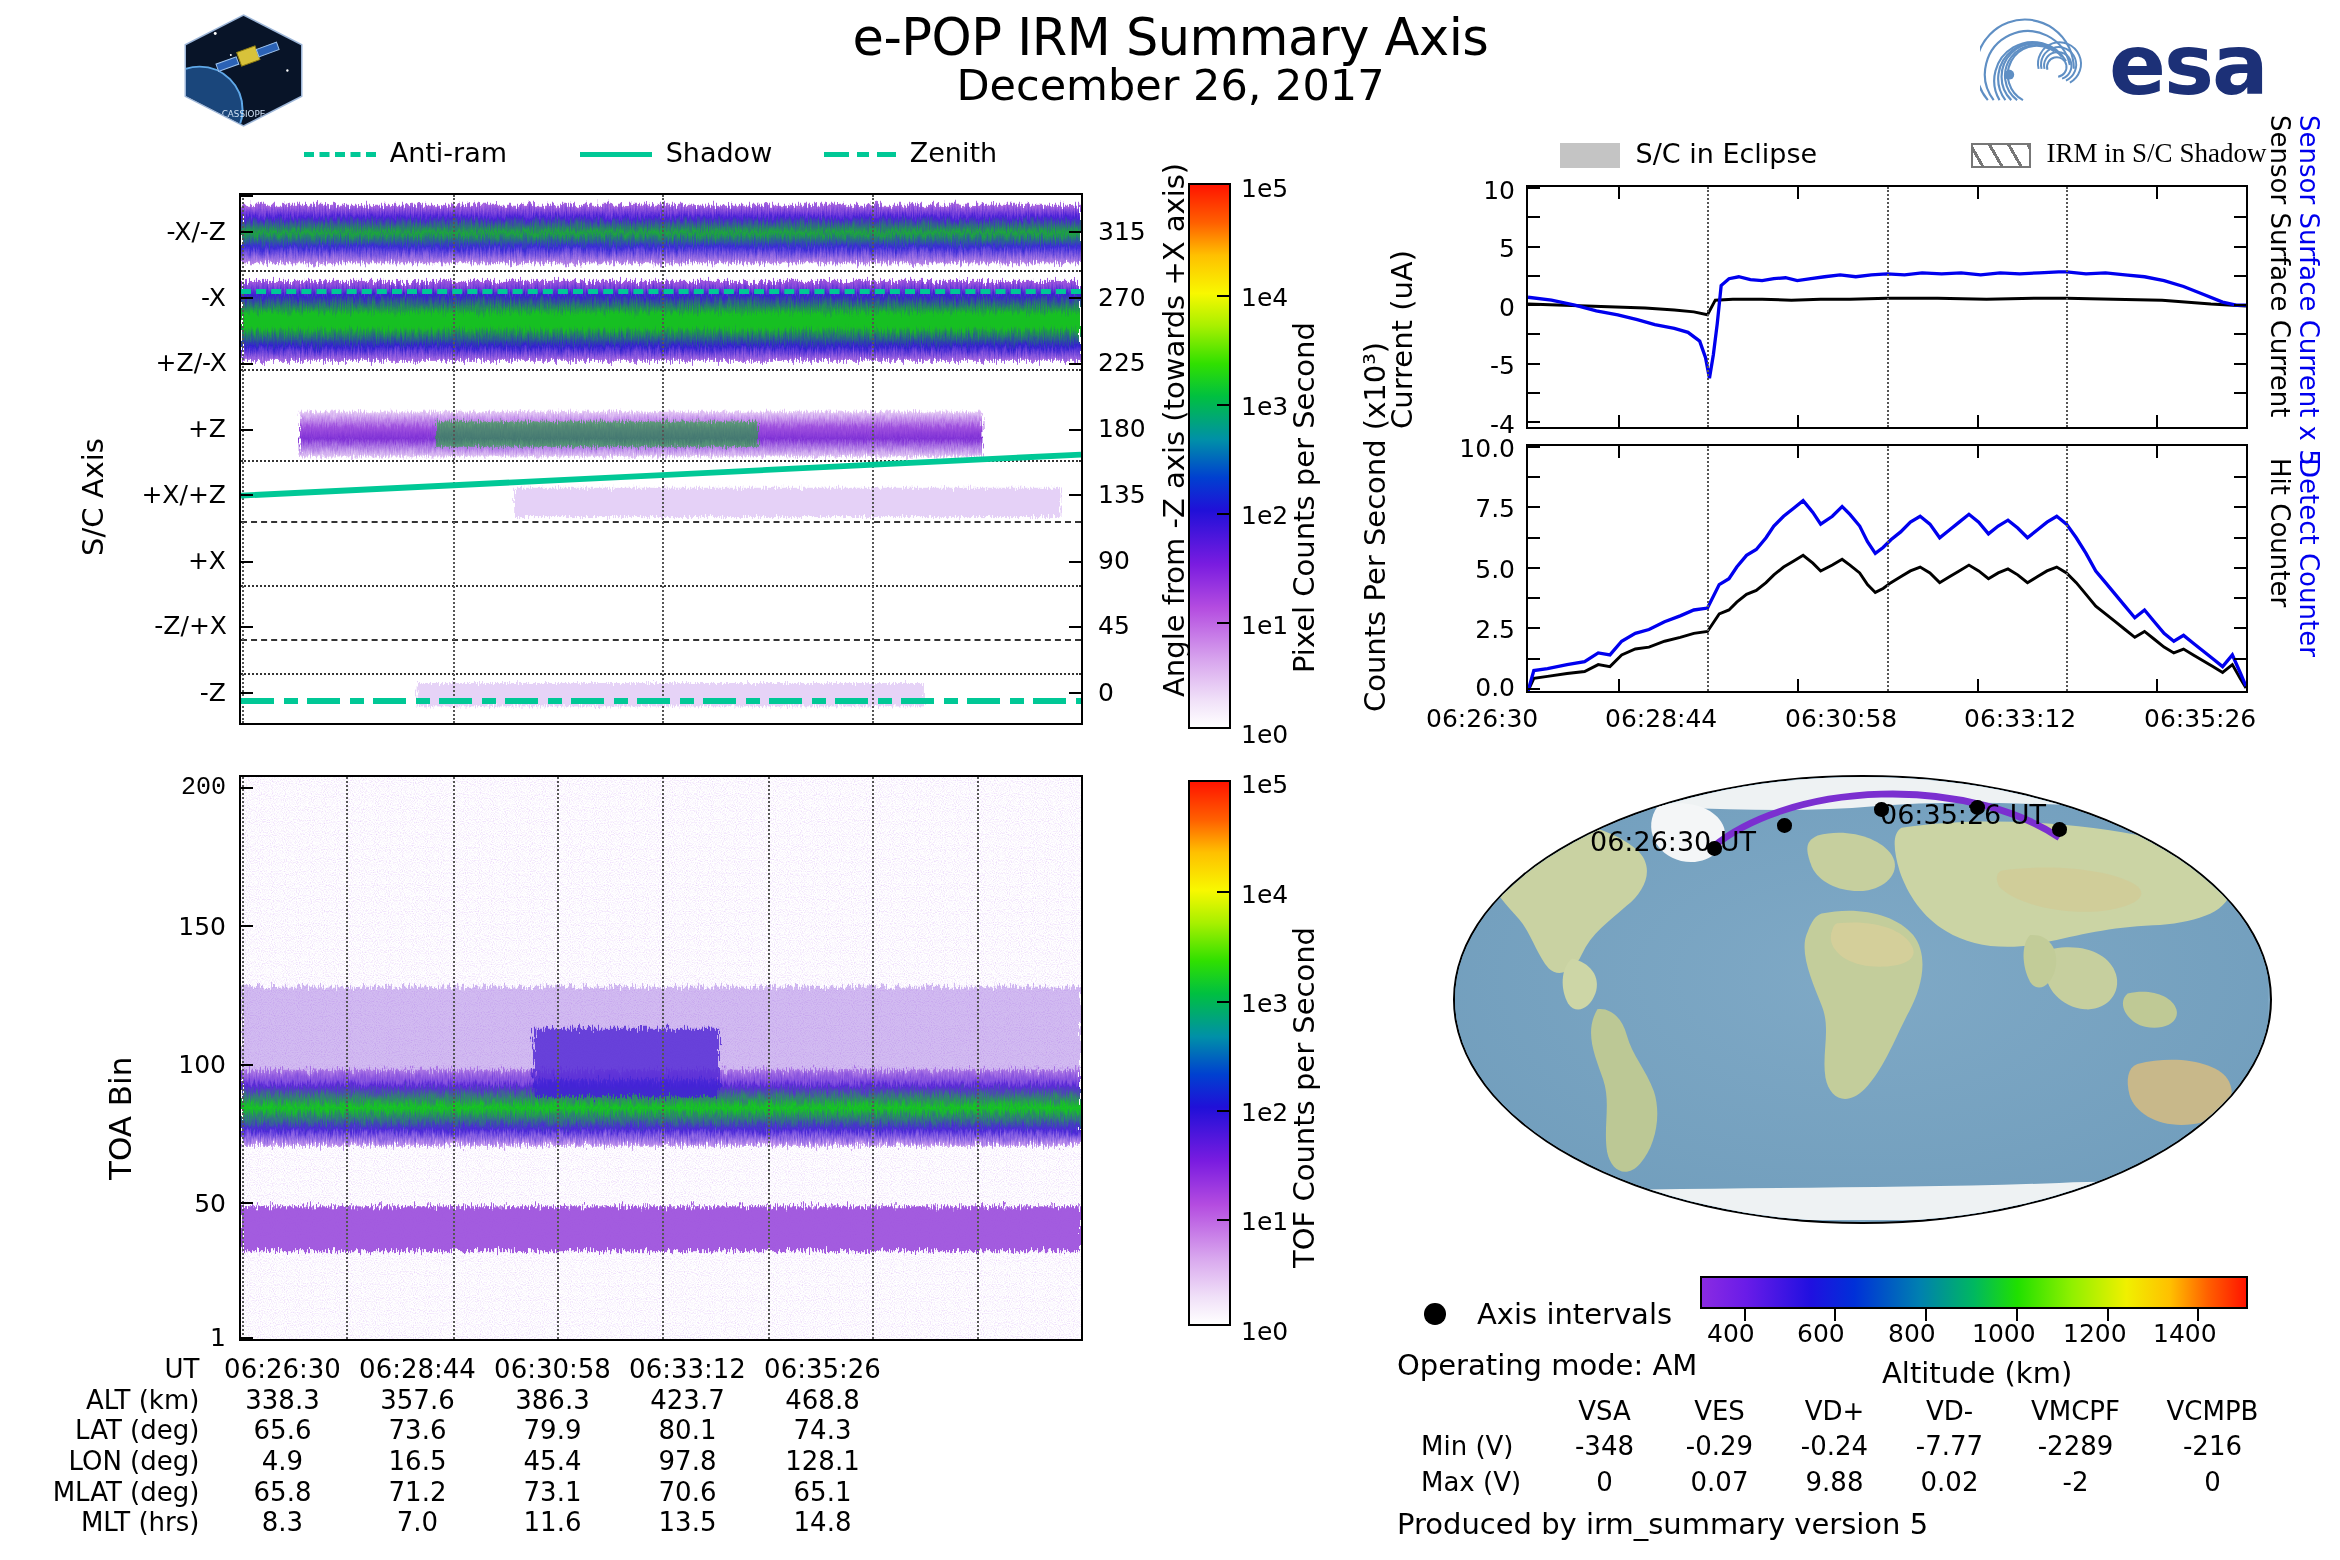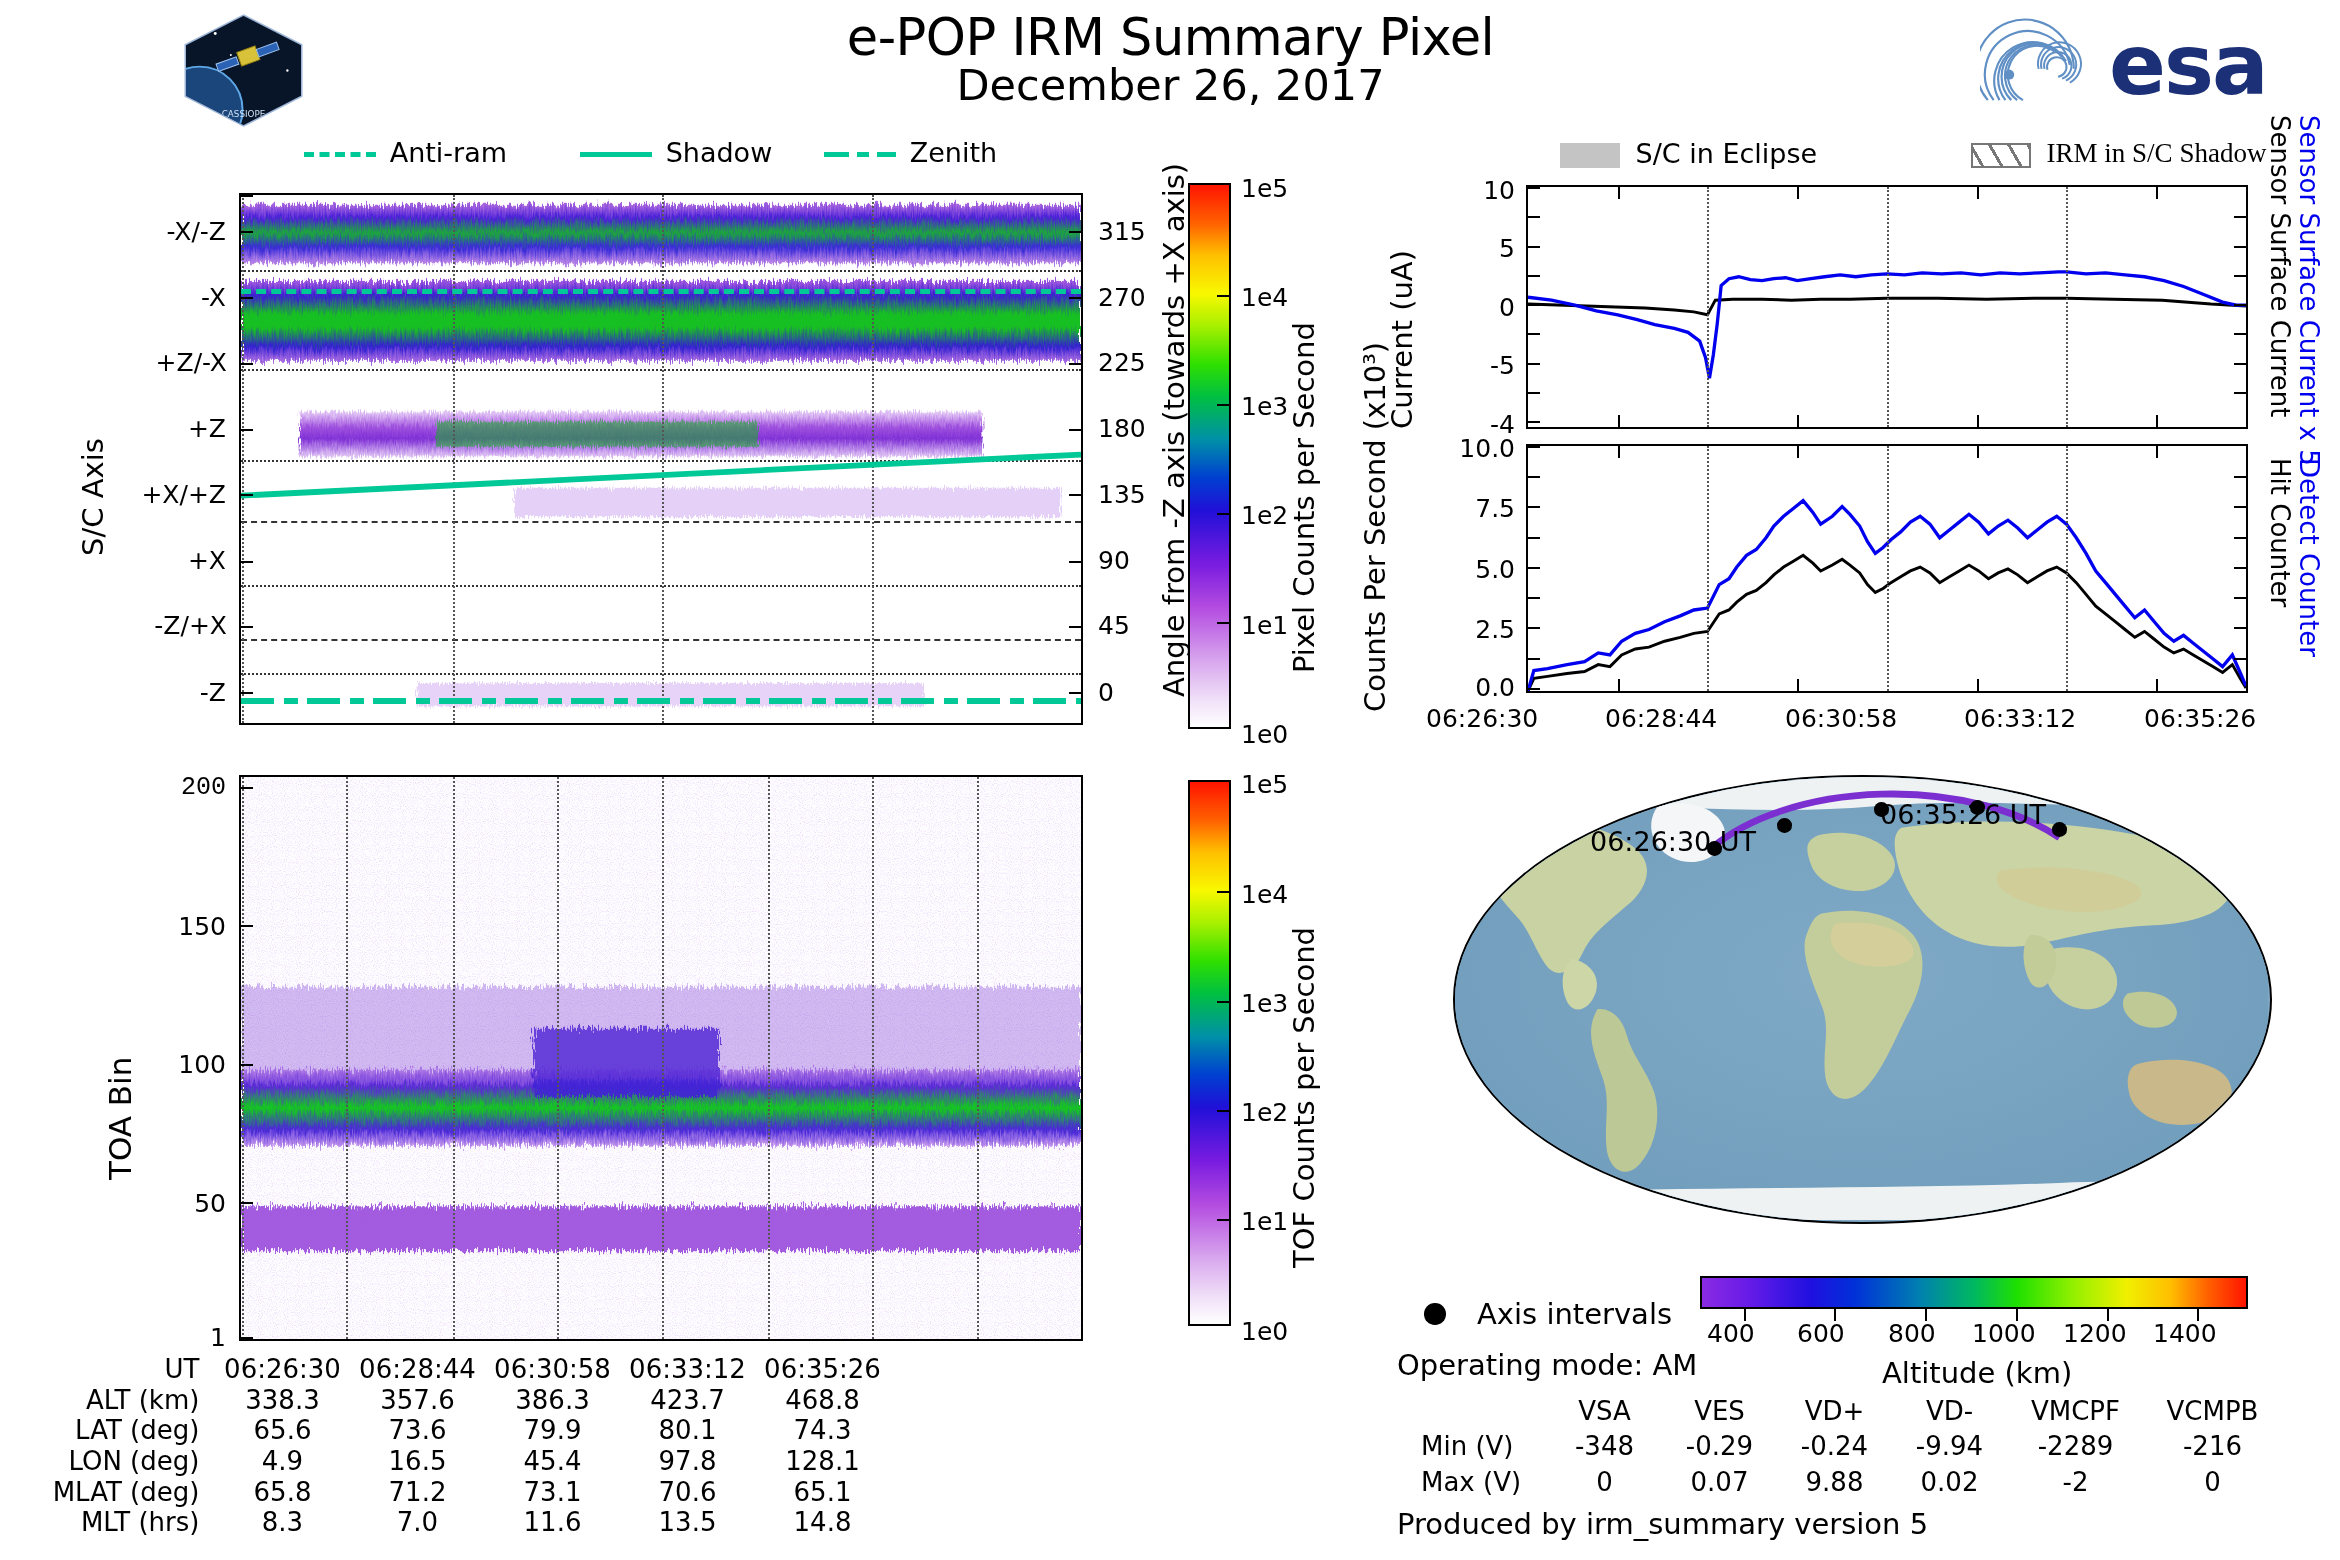--- a/index.html
+++ b/index.html
@@ -97,21 +97,21 @@
     border-radius: 50% / 50%; overflow: hidden; background: #7fa8c4; }
   .trackdot { position: absolute; width: 14.6px; height: 14.6px; background: #000;
     border-radius: 50%; }
   .maplabel { position: absolute; font-size: 27px; white-space: nowrap; }
 
   #produced { position: absolute; font-size: 29px; }
 </style>
 </head>
 <body>
 
-<div class="abs" id="title-main">e-POP IRM Summary Pixel</div>
+<div class="abs" id="title-main">e-POP IRM Summary Axis</div>
 <div class="abs" id="title-sub">December 26, 2017</div>
 
 <div class="abs" id="patch">
   <svg viewBox="0 0 130 120" width="127" height="117">
     <defs>
       <clipPath id="hexc">
           <polygon points="65,4 124,34 124,86 65,116 6,86 6,34"></polygon>
         </clipPath>
     </defs>
     <polygon points="65,4 124,34 124,86 65,116 6,86 6,34" fill="#0b1c38" stroke="#9db6d8" stroke-width="3"></polygon>
@@ -633,21 +633,21 @@
     <td class="hd" style="width:115px;">VD+</td>
     <td class="hd" style="width:115px;">VD-</td>
     <td class="hd" style="width:137px;">VMCPF</td>
     <td class="hd" style="width:137px;">VCMPB</td>
   </tr>
   <tr>
     <td class="rlbl">Min (V)</td>
     <td class="vv">-348</td>
     <td class="vv">-0.29</td>
     <td class="vv">-0.24</td>
-    <td class="vv">-9.94</td>
+    <td class="vv">-7.77</td>
     <td class="vv">-2289</td>
     <td class="vv">-216</td>
   </tr>
   <tr>
     <td class="rlbl">Max (V)</td>
     <td class="vv">0</td>
     <td class="vv">0.07</td>
     <td class="vv">9.88</td>
     <td class="vv">0.02</td>
     <td class="vv">-2</td>

